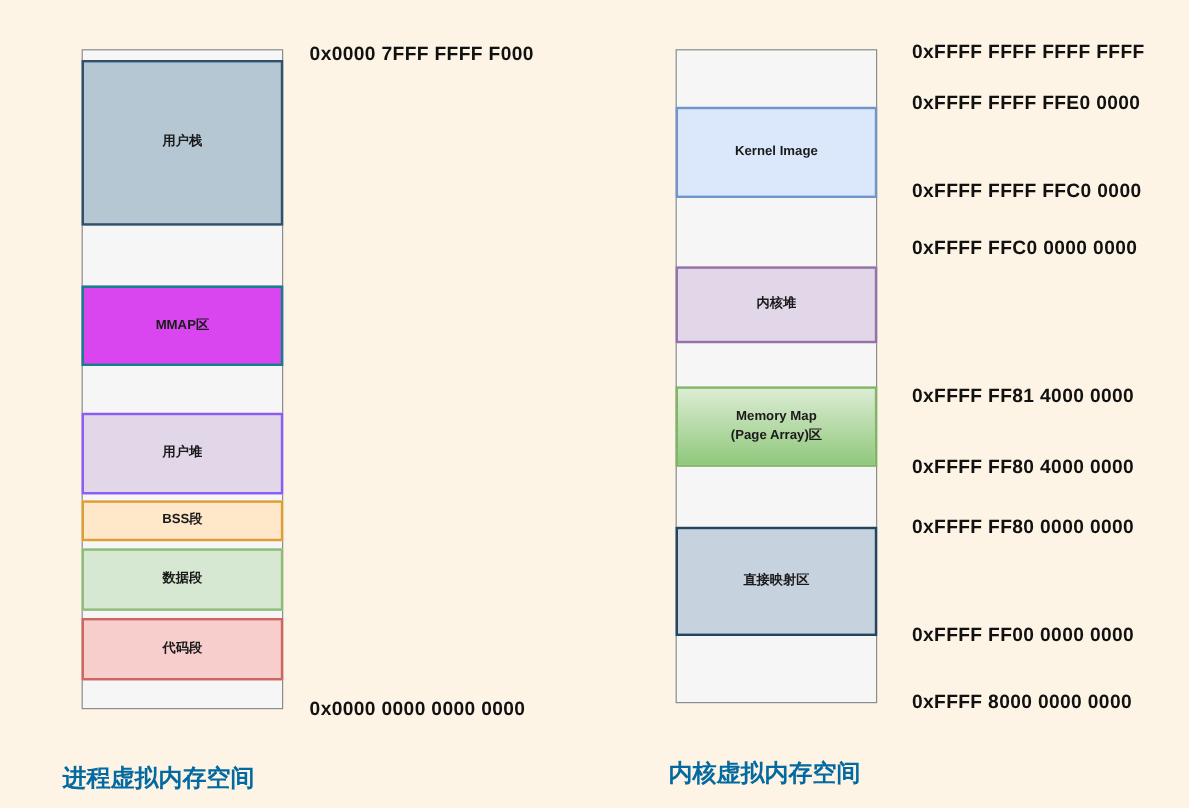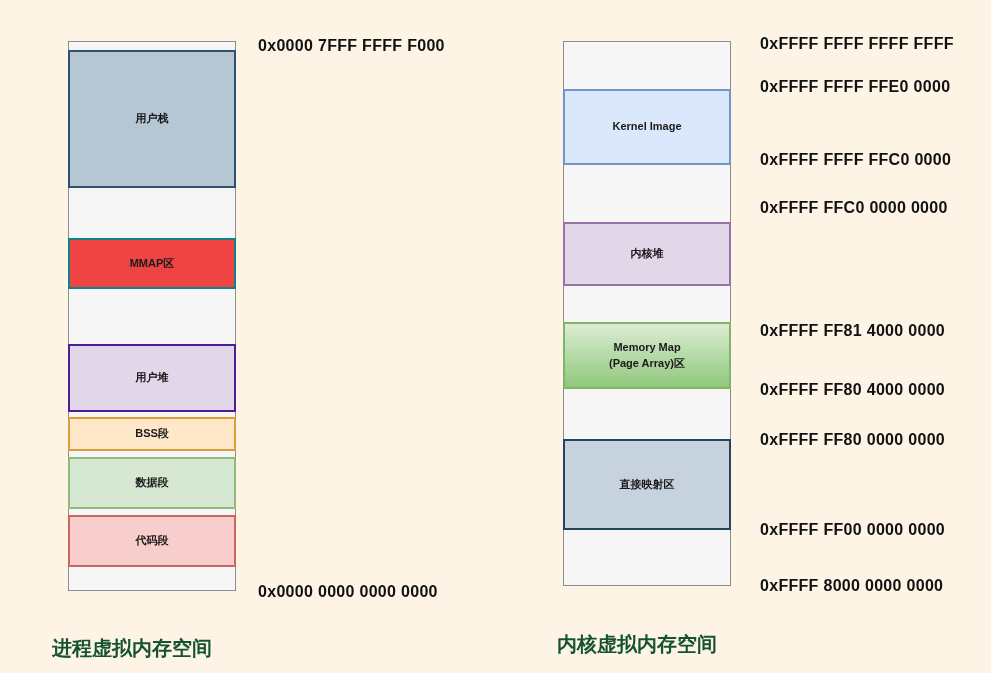--- a/index.html
+++ b/index.html
@@ -33,22 +33,22 @@
     justify-content:center;
     flex-direction:column;
     font-weight:bold;
     font-size:11px;
     color:#1a1a1a;
     text-align:center;
     line-height:1.4;
   }
   
   .seg-user-stack {top:8px;   height:138px; background:#b5c7d3; border:2px solid #31506b;}
-  .seg-mmap       {top:196px; height:51px;  background:#ef4444; border:2px solid #10838a;}
-  .seg-user-heap  {top:302px; height:68px;  background:#e2d6e9; border:2px solid #4c1d95;}
+  .seg-mmap       {top:196px; height:67px;  background:#d946ef; border:2px solid #10838a;}
+  .seg-user-heap  {top:302px; height:68px;  background:#e2d6e9; border:2px solid #8b5cf6;}
   .seg-bss        {top:375px; height:34px;  background:#ffe7c9; border:2px solid #dd9f35;}
   .seg-data       {top:415px; height:52px;  background:#d6e8d2; border:2px solid #8fbc79;}
   .seg-code       {top:473px; height:52px;  background:#f8cecc; border:2px solid #cc6661;}
   
   .seg-kernel-image {top:47px;  height:76px; background:#dbe8fb; border:2px solid #7295c7;}
   .seg-kernel-heap  {top:180px; height:64px; background:#e2d6e9; border:2px solid #9673a6;}
   .seg-memmap       {top:280px; height:67px; background:linear-gradient(#dcecd4,#90c87c); border:2px solid #7fb565;}
   .seg-direct-map   {top:397px; height:91px; background:#c6d2de; border:2px solid #24455e;}
   
   .addr{
@@ -70,21 +70,21 @@
   .ra5{left:760px;top:321px;}
   .ra6{left:760px;top:380px;}
   .ra7{left:760px;top:430px;}
   .ra8{left:760px;top:520px;}
   .ra9{left:760px;top:576px;}
   
   .caption{
     position:absolute;
     font-weight:bold;
     font-size:20px;
-    color:#14532d;
+    color:#0369a1;
     white-space:nowrap;
   }
   .caption-left {left:52px;top:635px;}
   .caption-right{left:557px;top:631px;}
 </style>
 </head>
 <body>
 
 <div class="canvas">
 

